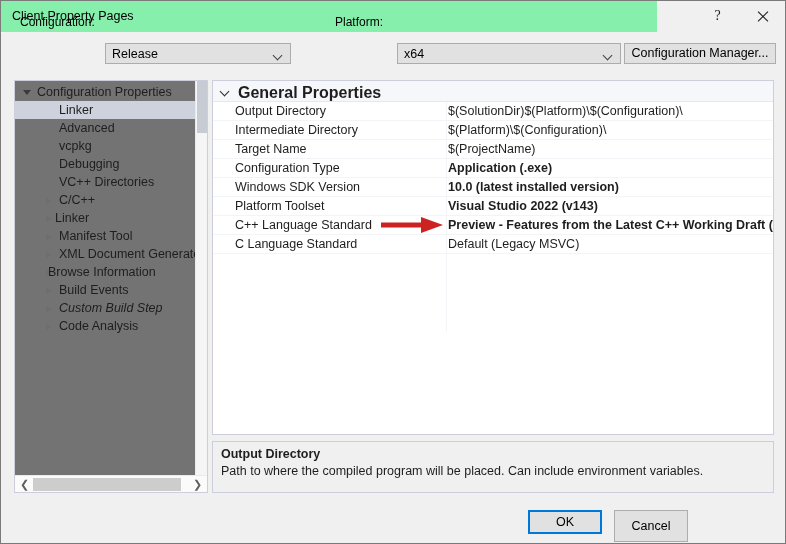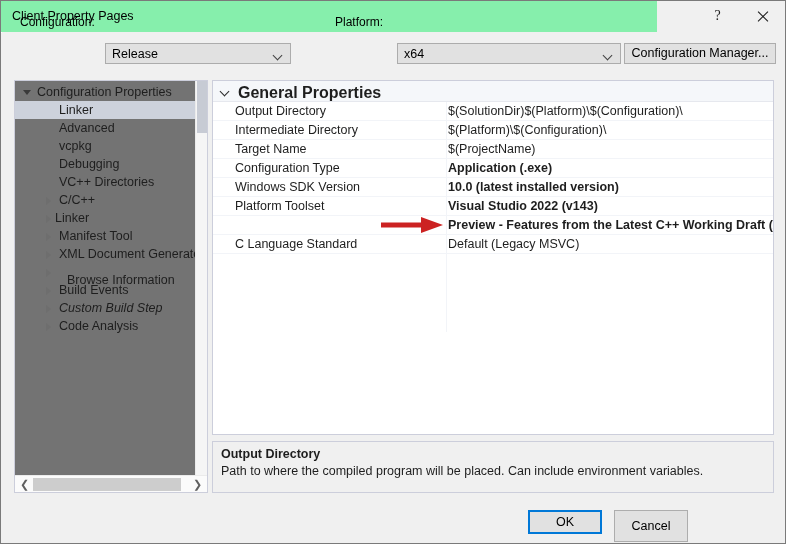--- a/index.html
+++ b/index.html
@@ -447,21 +447,21 @@
         <div class="tree-item">
           <span class="tw collapsed" style="left: 26px;"></span>
           <span class="tree-label" style="left: 44px;">Manifest Tool</span>
         </div>
         <div class="tree-item">
           <span class="tw collapsed" style="left: 26px;"></span>
           <span class="tree-label" style="left: 44px;">XML Document Generator</span>
         </div>
         <div class="tree-item">
           <span class="tw collapsed" style="left: 26px;"></span>
-          <span class="tree-label" style="left: 52px; margin-top: 8px;">Browse Information</span>
+          <span class="tree-label" style="left: 33px;">Browse Information</span>
         </div>
         <div class="tree-item">
           <span class="tw collapsed" style="left: 26px;"></span>
           <span class="tree-label" style="left: 44px;">Build Events</span>
         </div>
         <div class="tree-item">
           <span class="tw collapsed" style="left: 26px;"></span>
           <span class="tree-label" style="left: 44px; font-style: italic;">Custom Build Step</span>
         </div>
         <div class="tree-item">
@@ -506,20 +506,21 @@
         </div>
         <div class="grow">
           <span class="gname">Windows SDK Version</span>
           <span class="gval bold">10.0 (latest installed version)</span>
         </div>
         <div class="grow">
           <span class="gname">Platform Toolset</span>
           <span class="gval bold">Visual Studio 2022 (v143)</span>
         </div>
         <div class="grow">
+          <span class="gname">C++ Language Standard</span>
           <span class="gval bold">Preview - Features from the Latest C++ Working Draft (/std:c++latest)</span>
         </div>
         <div class="grow">
           <span class="gname">C Language Standard</span>
           <span class="gval">Default (Legacy MSVC)</span>
         </div>
       </div>
   </div>
 
   <svg class="red-arrow" viewBox="0 0 66 18">

